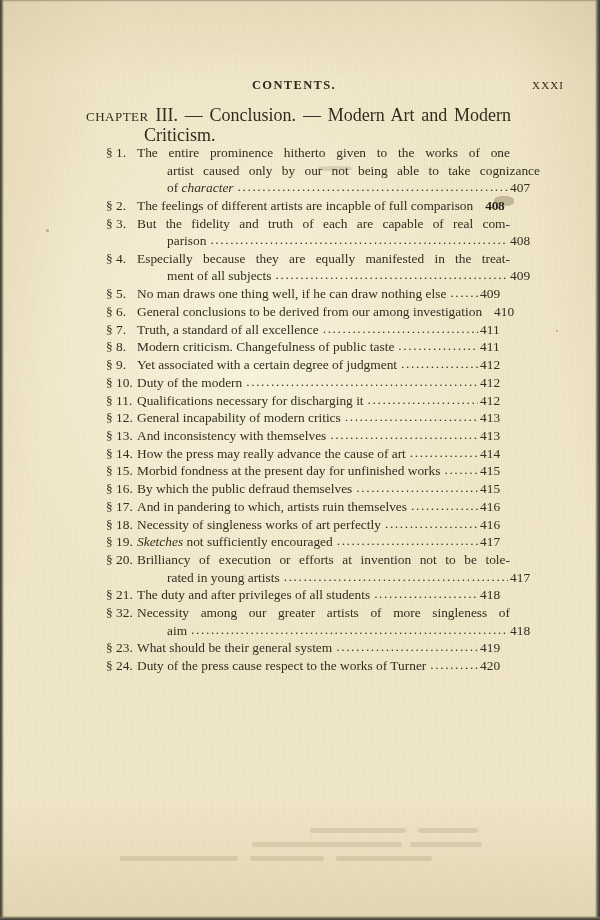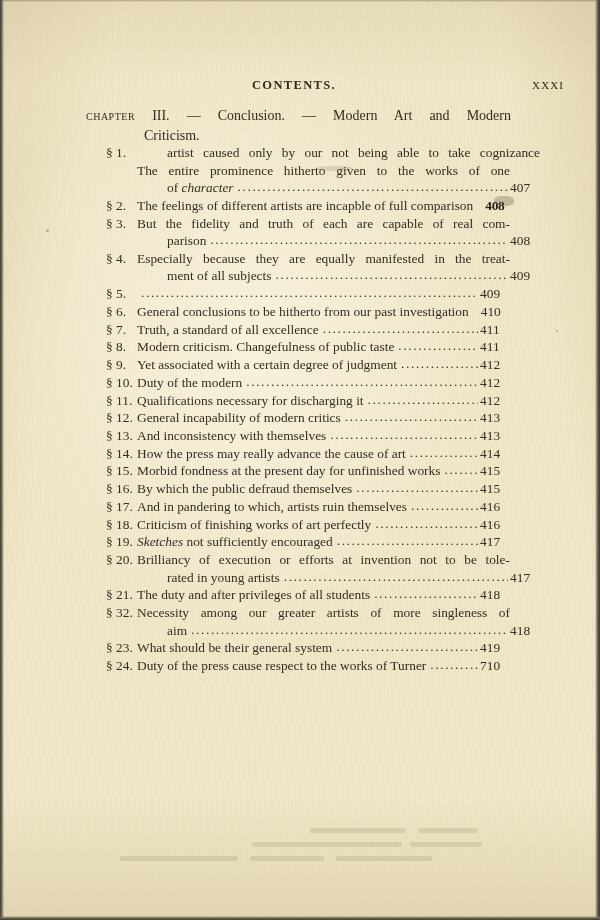--- a/index.html
+++ b/index.html
@@ -101,21 +101,21 @@
     font-variant: small-caps;
     color: #30291f;
   }
 
   
   .chapter {
     position: absolute;
     left: 86px;
     top: 106px;
     width: 425px;
-    font-size: 14px;
+    font-size: 18px;
     line-height: 19.5px;
     color: #332b20;
   }
   .chapter .ch-label {
     font-variant: small-caps;
     text-transform: lowercase;
     letter-spacing: 0.5px;
   }
   .chapter .ch-label::first-letter { font-size: 1.16em; }
   .chapter .ch-line1 {
@@ -246,25 +246,25 @@
 
     <div class="chapter">
       <span class="ch-line1"><span class="ch-label">Chapter</span> <span>III. — Conclusion. — Modern Art and Modern</span></span>
       <span class="ch-line2">Criticism.</span>
     </div>
 
     <div class="toc" id="toc">
         <div class="entry">
           <span class="sec">§ 1.</span>
           <span class="body">
+            <div class="row just">
+              <span class="txt">The entire prominence hitherto given to the works of one</span>
+            </div>
             <div class="row just cont">
               <span class="txt">artist caused only by our not being able to take cognizance</span>
-            </div>
-            <div class="row just">
-              <span class="txt">The entire prominence hitherto given to the works of one</span>
             </div>
             <div class="row cont">
               <span class="txt">of <i class="it">character</i></span>
               <span class="leaders">..........................................................................................</span>
               <span class="folio">407</span>
             </div>
           </span>
         </div>
         <div class="entry">
           <span class="sec">§ 2.</span>
@@ -299,30 +299,31 @@
               <span class="txt">ment of all subjects</span>
               <span class="leaders">..........................................................................................</span>
               <span class="folio">409</span>
             </div>
           </span>
         </div>
         <div class="entry">
           <span class="sec">§ 5.</span>
           <span class="body">
             <div class="row">
+              <span class="txt">No man draws one thing well, if he can draw nothing else</span>
               <span class="leaders">..........................................................................................</span>
               <span class="folio">409</span>
             </div>
           </span>
         </div>
         <div class="entry">
           <span class="sec">§ 6.</span>
           <span class="body">
             <div class="row">
-              <span class="txt">General conclusions to be hitherto from our past investigation</span>
+              <span class="txt">General conclusions to be derived from our among investigation</span>
               <span class="leaders"></span>
               <span class="folio">410</span>
             </div>
           </span>
         </div>
         <div class="entry">
           <span class="sec">§ 7.</span>
           <span class="body">
             <div class="row">
               <span class="txt">Truth, a standard of all excellence</span>
@@ -428,21 +429,21 @@
               <span class="txt">And in pandering to which, artists ruin themselves</span>
               <span class="leaders">..........................................................................................</span>
               <span class="folio">416</span>
             </div>
           </span>
         </div>
         <div class="entry">
           <span class="sec">§ 18.</span>
           <span class="body">
             <div class="row">
-              <span class="txt">Criticism of finishing works of art perfectly</span>
+              <span class="txt">Necessity of singleness works of art perfectly</span>
               <span class="leaders">..........................................................................................</span>
               <span class="folio">416</span>
             </div>
           </span>
         </div>
         <div class="entry">
           <span class="sec">§ 19.</span>
           <span class="body">
             <div class="row">
               <span class="txt"><i class="it">Sketches</i> not sufficiently encouraged</span>
@@ -496,21 +497,21 @@
               <span class="folio">419</span>
             </div>
           </span>
         </div>
         <div class="entry">
           <span class="sec">§ 24.</span>
           <span class="body">
             <div class="row">
               <span class="txt">Duty of the press cause respect to the works of Turner</span>
               <span class="leaders">..........................................................................................</span>
-              <span class="folio">710</span>
+              <span class="folio">420</span>
             </div>
           </span>
         </div>
       </div>
 
   </div>
 
   <span class="speck" style="left:46px;  top:229px; width:3px; height:3px;"></span>
   <span class="speck" style="left:556px; top:330px; width:2px; height:2px;"></span>
   <span class="smudge" style="left:494px; top:196px; width:20px; height:10px;"></span>

